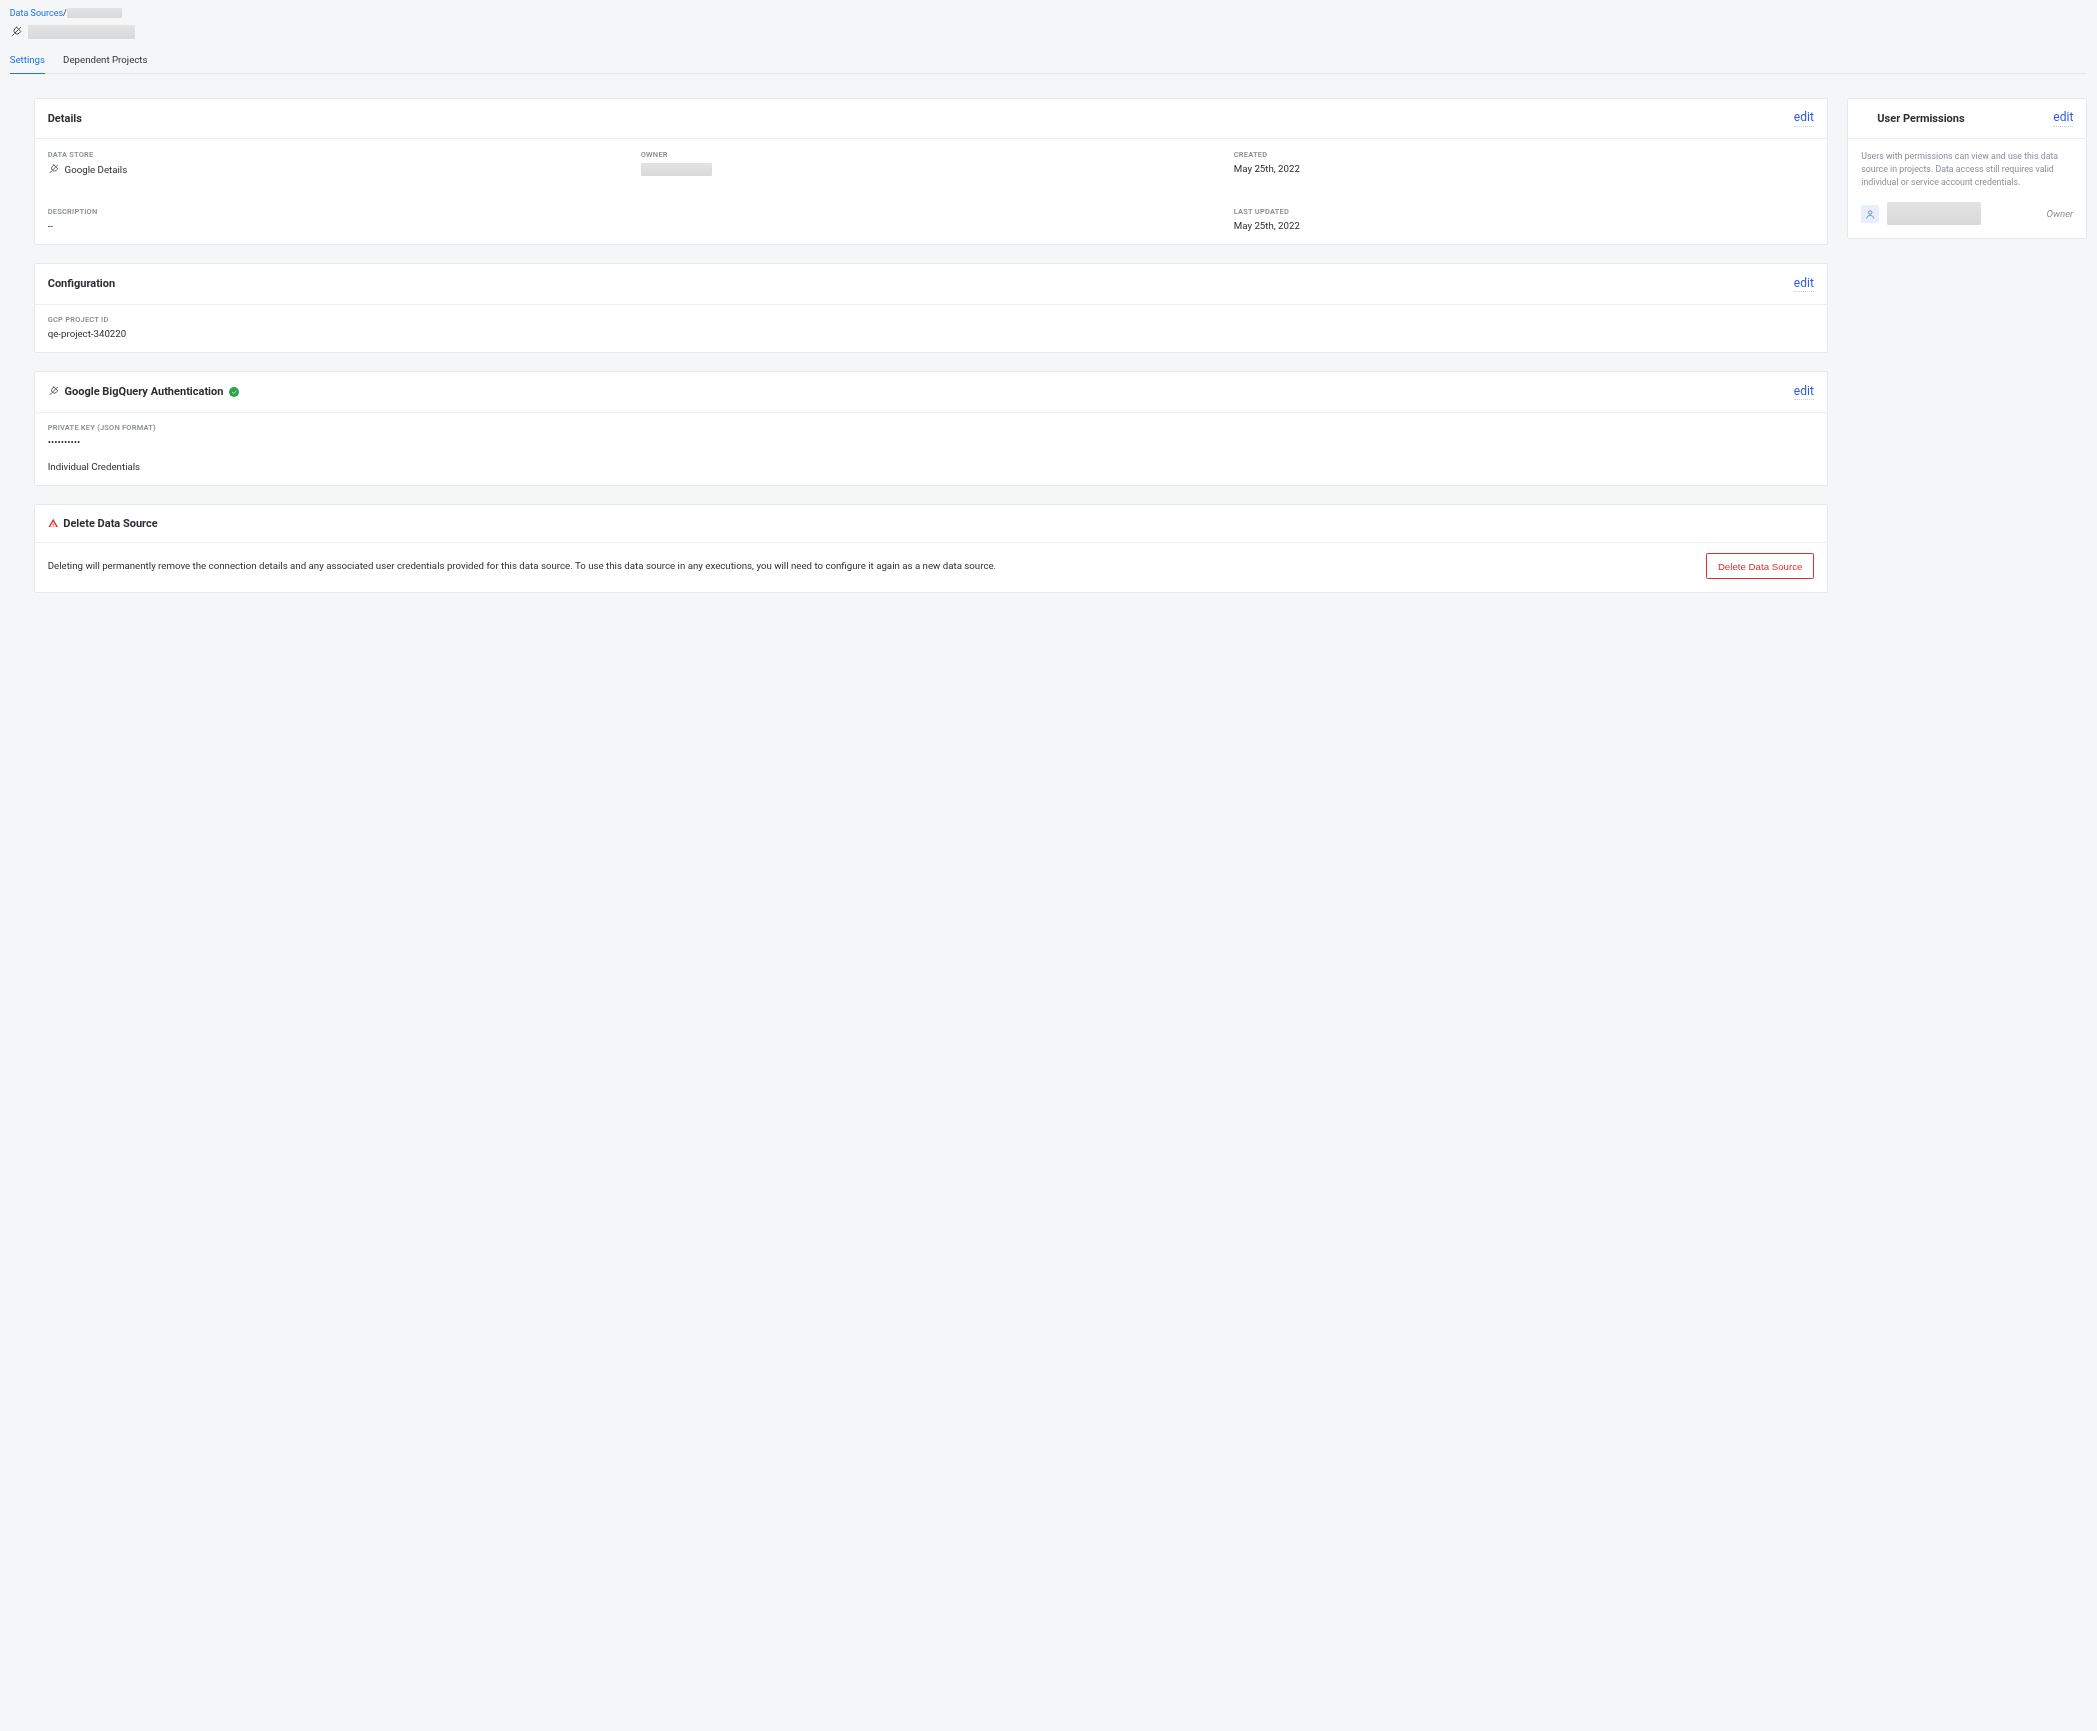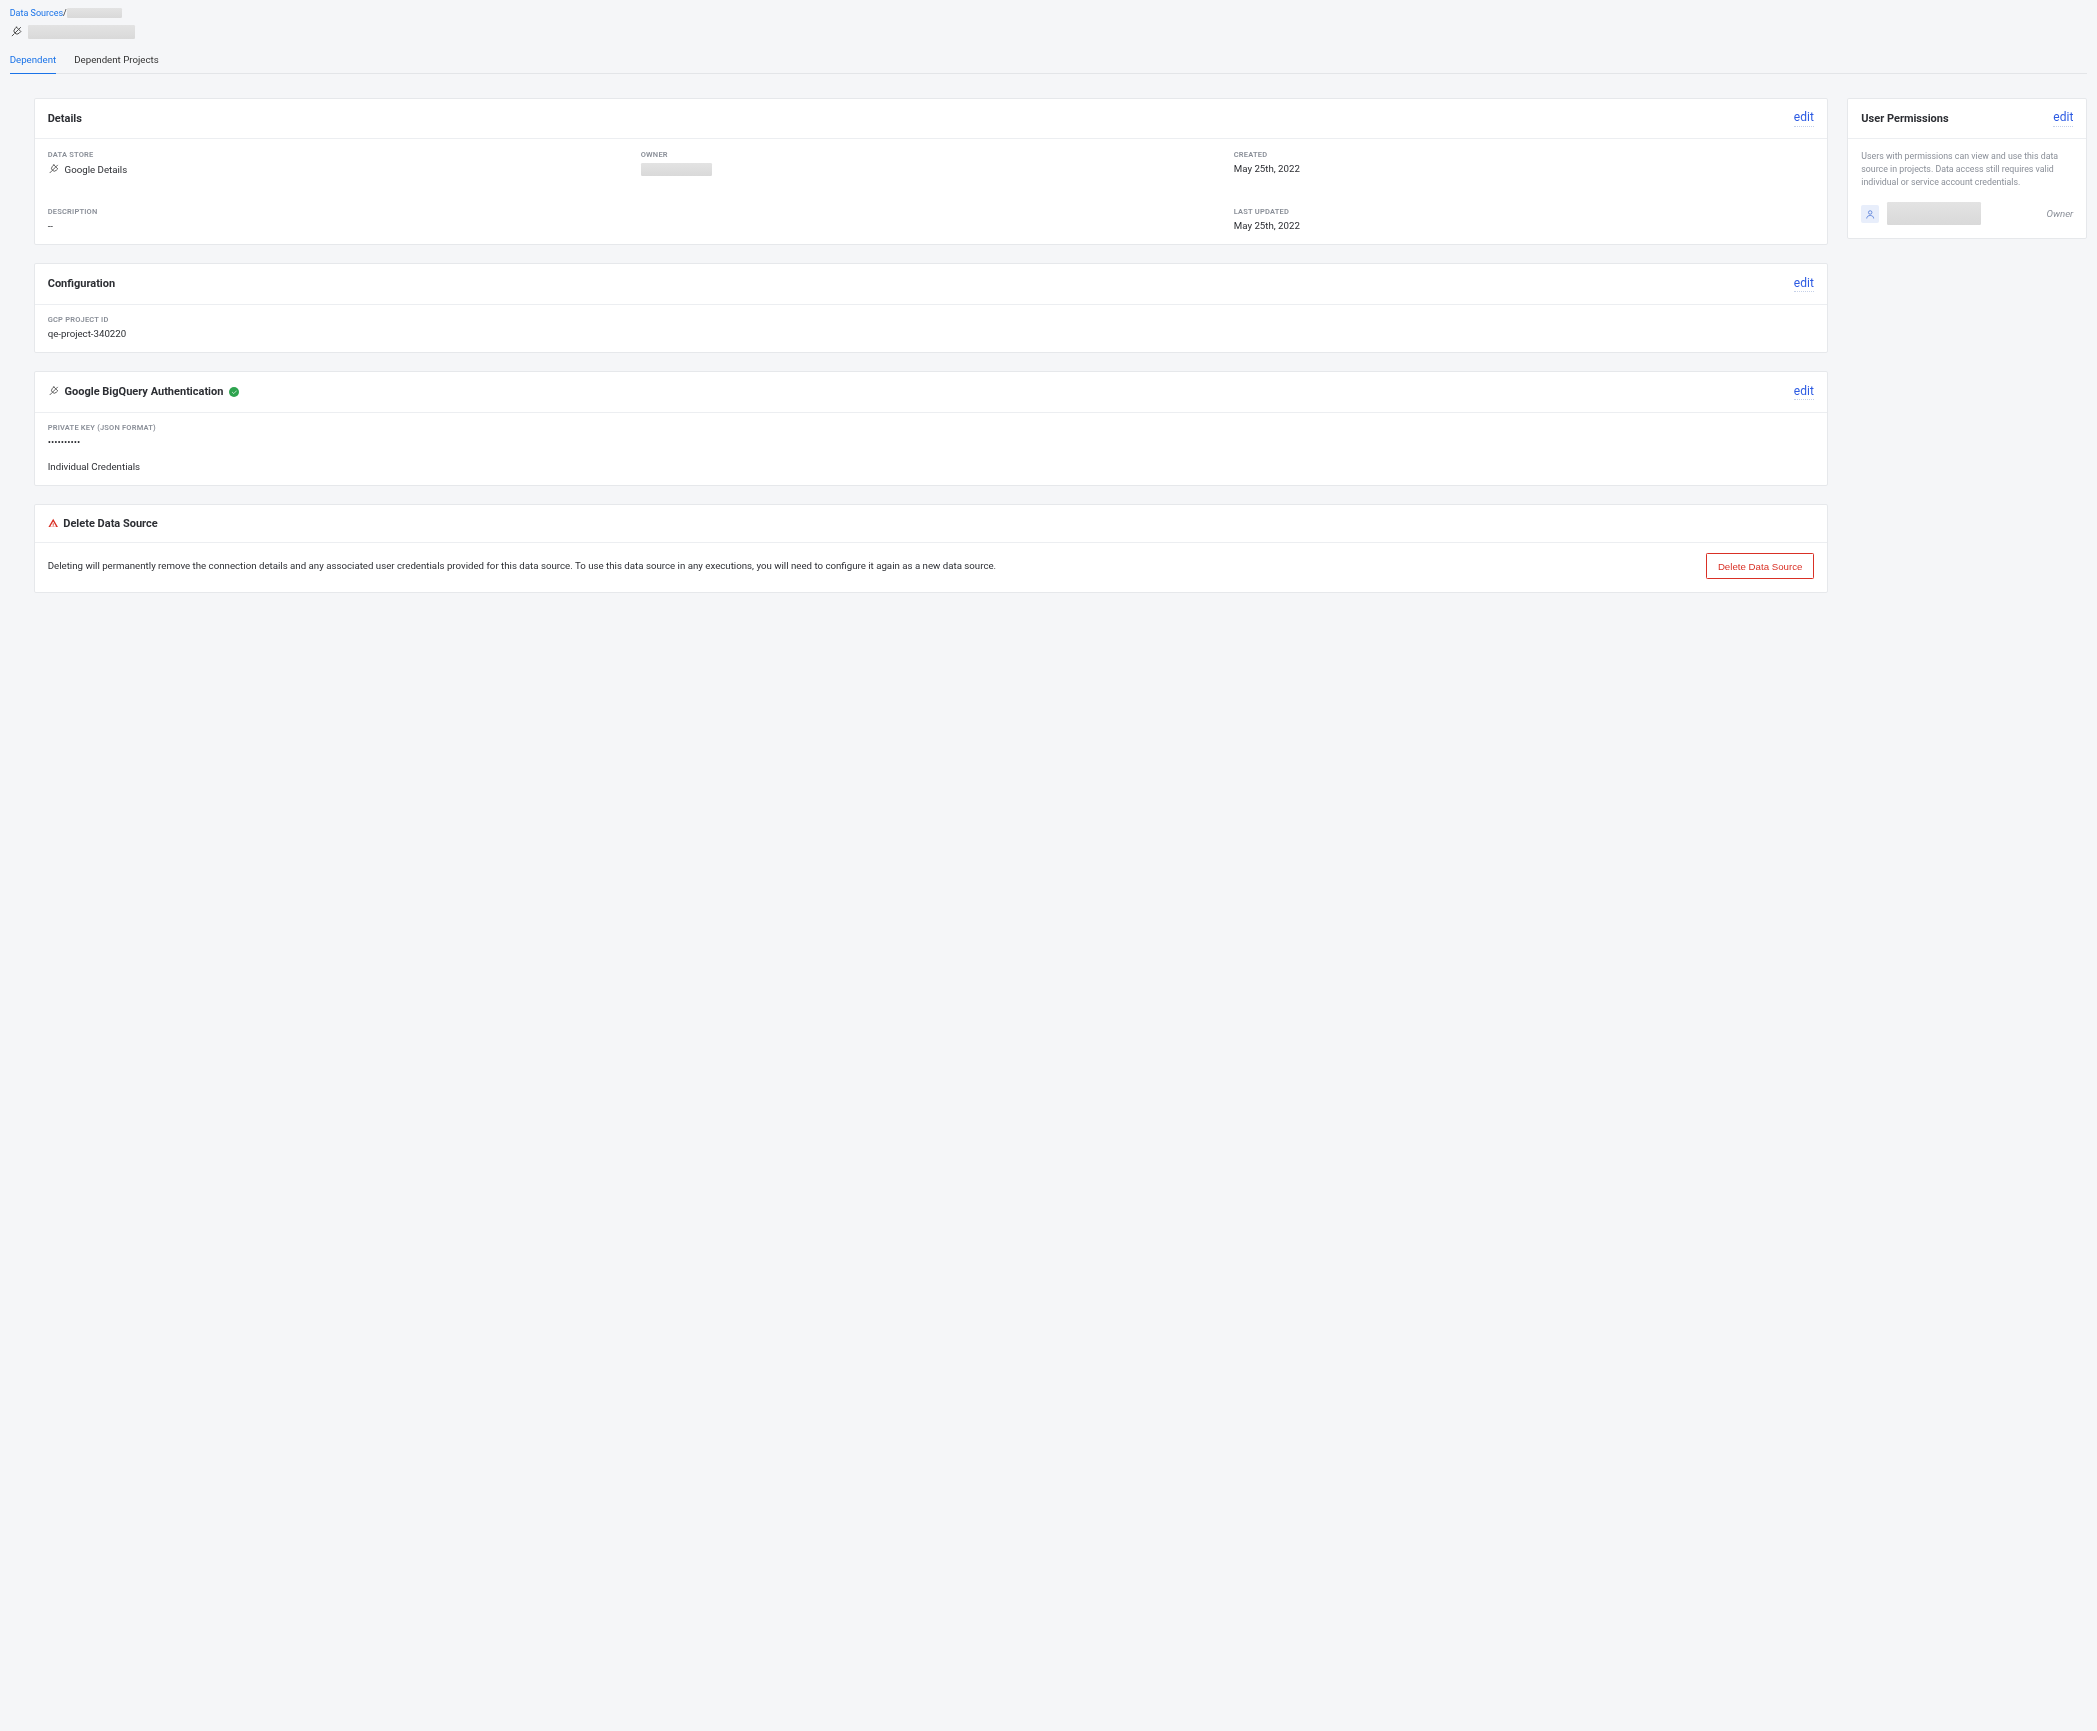--- a/index.html
+++ b/index.html
@@ -212,20 +212,21 @@
       font-size: 9.7px;
       border-radius: 1.3px;
       cursor: pointer;
       white-space: nowrap;
     }
     .perm-card .card-header {
       align-items: center;
     }
     .perm-card .card-title {
       font-size: 11px;
+      margin-left: 16px;
     }
     .perm-desc {
       font-size: 8.8px;
       color: #8a8f98;
       line-height: 1.5;
       margin-bottom: 13px;
     }
     .perm-row {
       display: flex;
       align-items: center;
@@ -275,21 +276,21 @@
     </div>
     <div class="title-row">
       <span class="plug-icon">
         <svg viewBox="0 0 24 24">
             <path d="M7 17l-3 3M16.5 7.5l3-3M9 15l6-6M12 4l8 8-3 3a5.66 5.66 0 0 1-8 0 5.66 5.66 0 0 1 0-8l3-3z" stroke-linecap="round" stroke-linejoin="round"></path>
           </svg>
       </span>
       <span class="redacted redacted-title"></span>
     </div>
     <div class="tabs">
-      <div class="tab active">Dependent</div>
+      <div class="tab active">Settings</div>
       <div class="tab">Dependent Projects</div>
     </div>
   </div>
 
   <div class="content">
     <div class="col-main">
 
       <div class="card">
         <div class="card-header">
           <div class="card-title">Details</div>

